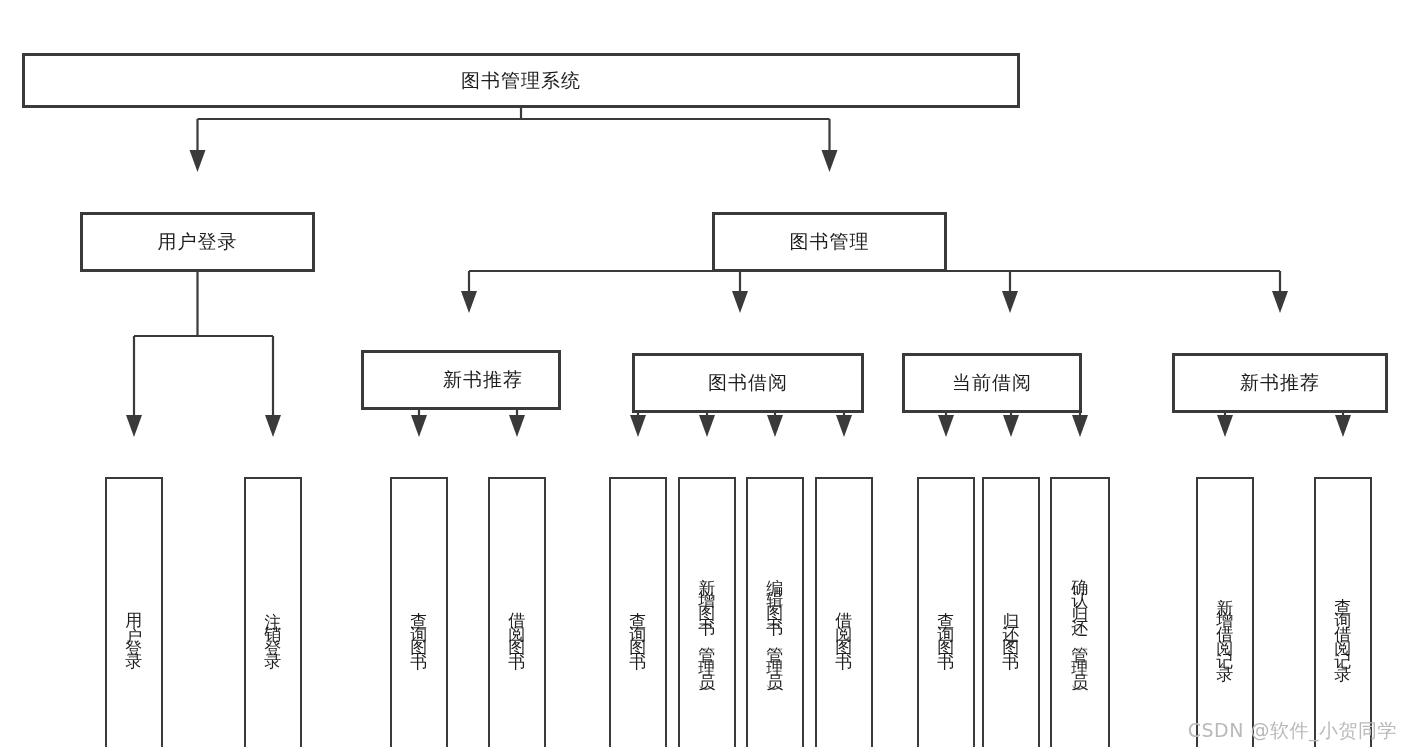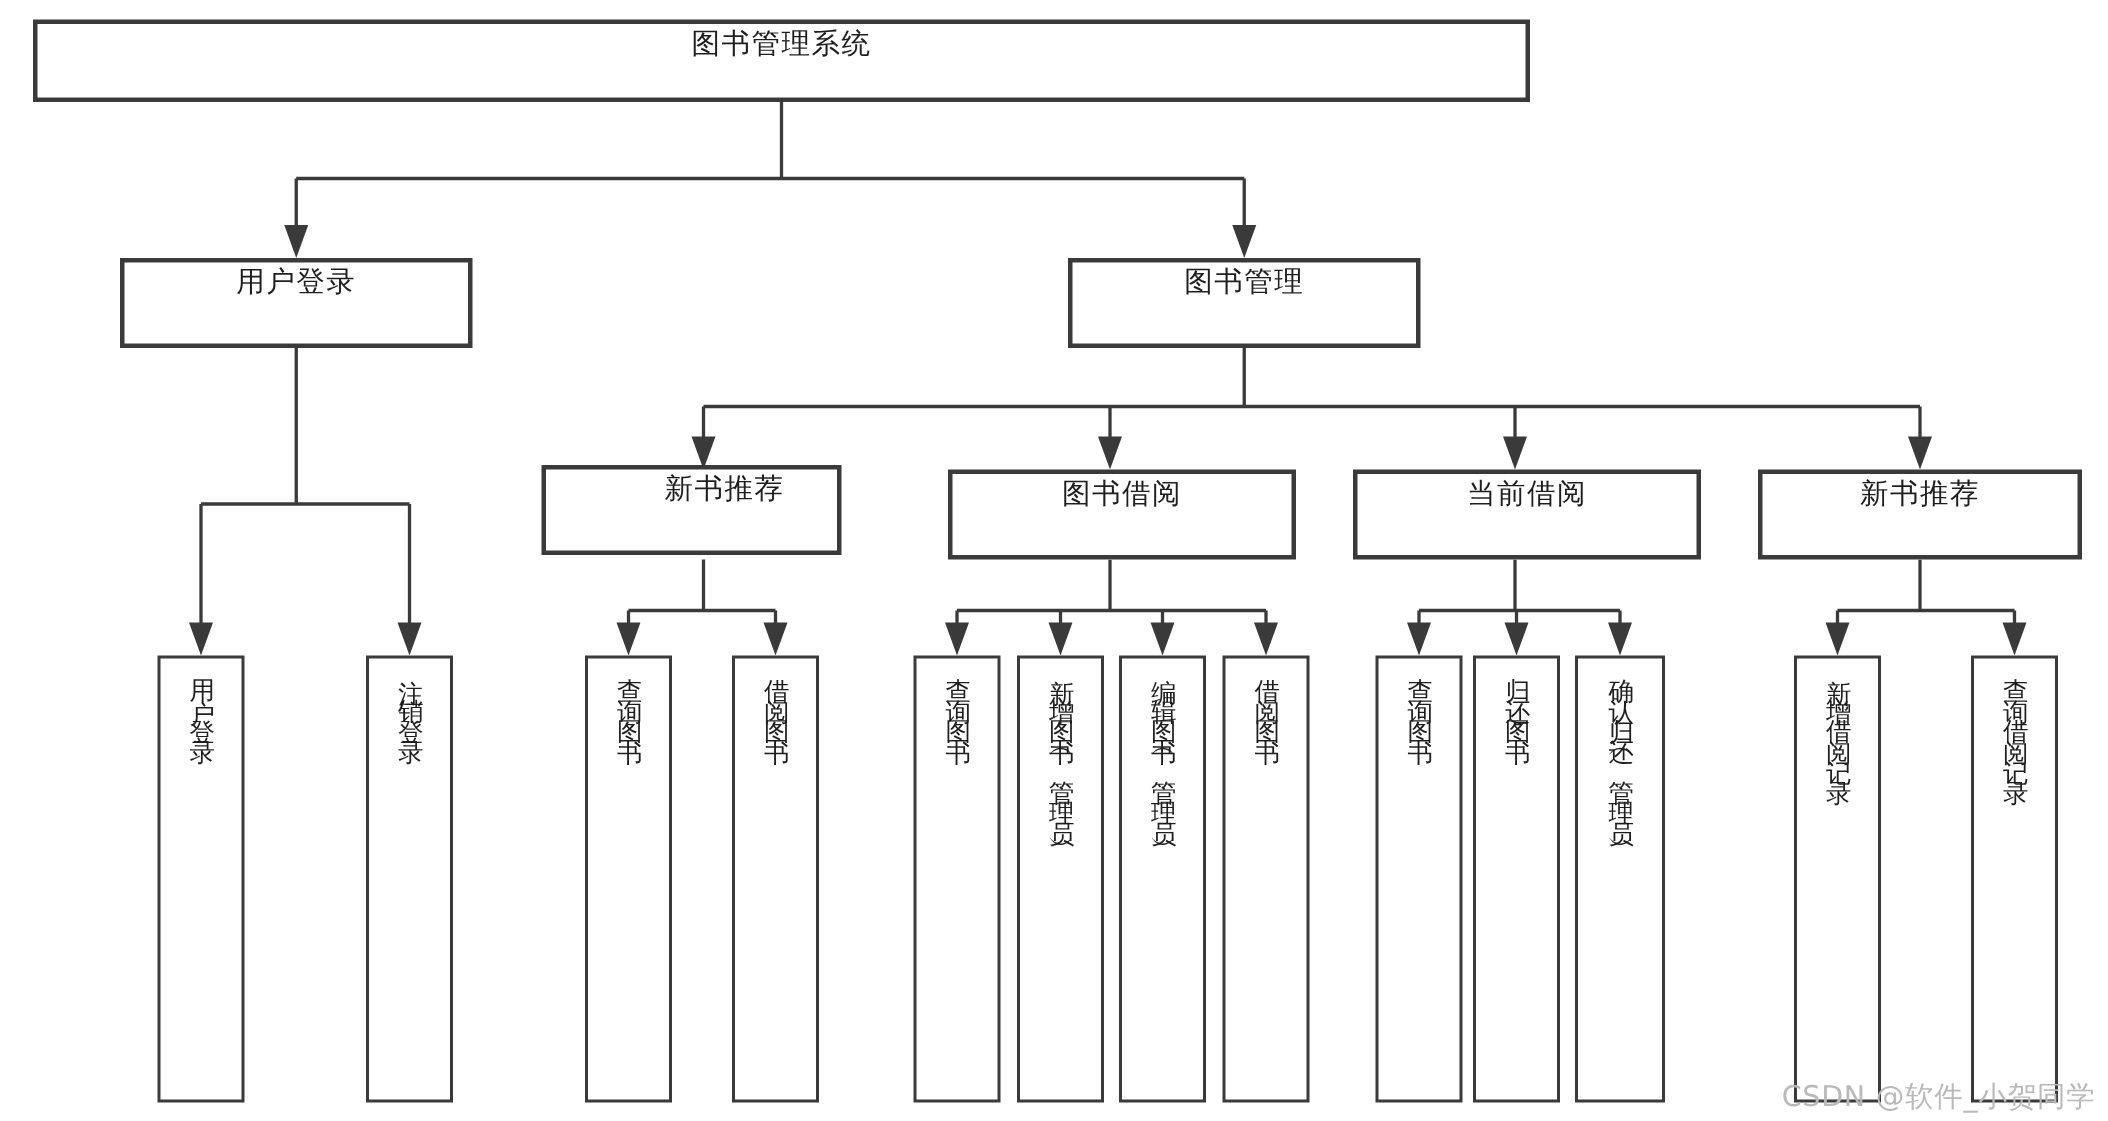--- a/index.html
+++ b/index.html
@@ -31,27 +31,28 @@
   }
   svg.connectors polygon {
     fill: var(--line);
     stroke: none;
   }
   .node {
     position: absolute;
     background: #fff;
     border: 3px solid var(--line);
     display: flex;
-    align-items: flex-start;
+    align-items: center;
     justify-content: center;
     color: var(--text);
     font-size: 19px;
     letter-spacing: 1px;
     z-index: 1;
     white-space: nowrap;
+    margin-top: 40px;
   }
   .node.leaf {
     border-width: 2.5px;
     font-size: 17px;
   }
   .leaf .vtext {
     writing-mode: vertical-lr;
     text-orientation: mixed;
     letter-spacing: 0.8em;
     line-height: 1.1;
@@ -132,21 +133,21 @@
   <div class="node" style="left:712px; top:172px; width:235px; height:60px;font-family:Liberation Serif, serif;">
     <span>图书管理</span>
   </div>
 
   <div class="node" style="left:361px; top:310px; width:200px; height:60px;padding-left:44px;">
     <span>新书推荐</span>
   </div>
   <div class="node" style="left:632px; top:313px; width:232px; height:60px;">
     <span>图书借阅</span>
   </div>
-  <div class="node" style="left:902px; top:313px; width:232px; height:60px;">
+  <div class="node" style="left:902px; top:313px; width:180px; height:60px;">
     <span>当前借阅</span>
   </div>
   <div class="node" style="left:1172px; top:313px; width:216px; height:60px;">
     <span>新书推荐</span>
   </div>
 
   <div class="node leaf" style="left:105px; top:437px; width:58px; height:298px;">
     <span class="vtext">用户登录</span>
   </div>
   <div class="node leaf" style="left:244px; top:437px; width:58px; height:298px;">

